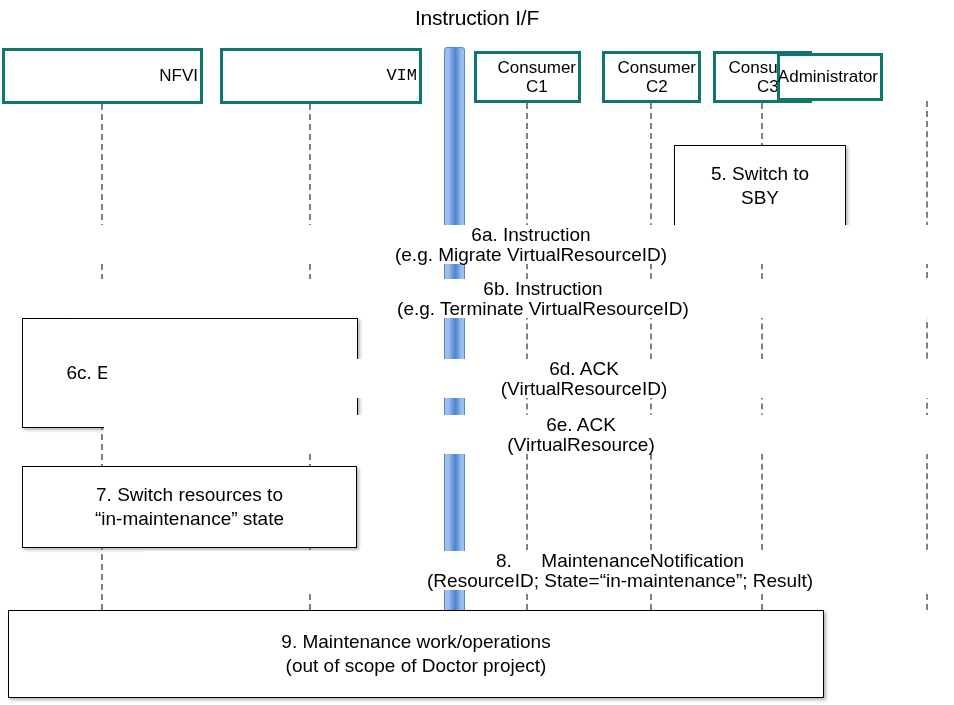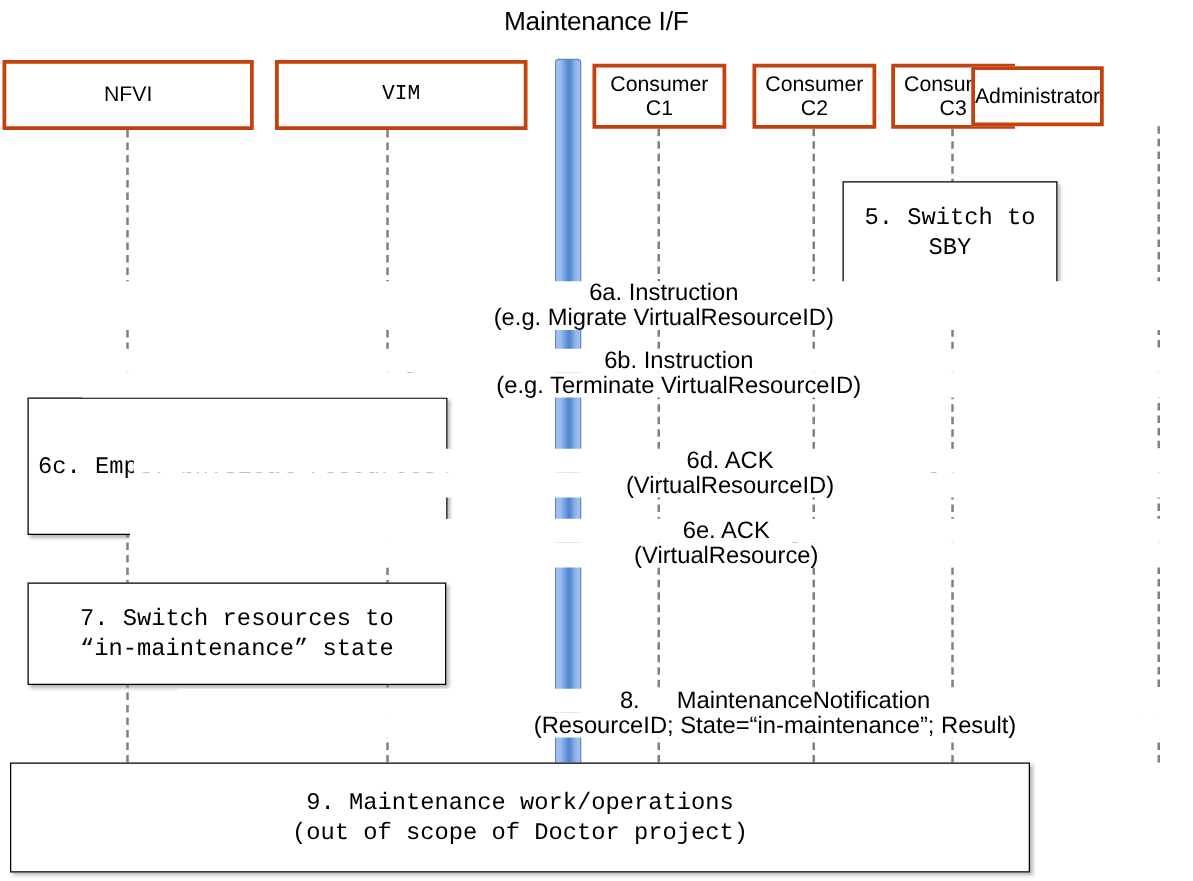--- a/index.html
+++ b/index.html
@@ -49,52 +49,52 @@
                 #9fc0ef 0%, #9dbdee 18%,
                 #5b8fd4 46%, #4e86cf 56%,
                 #93b7ea 82%, #a3c2f0 100%);
     z-index: 3;
   }
 
   
   .actor-box {
     position: absolute;
     box-sizing: border-box;
-    border: 3px solid #c2410c;
+    border: 3px solid #0f766e;
+    background: #ffffff;
+    display: flex;
+    align-items: center;
+    justify-content: flex-end;
+    text-align: center;
+    font-size: 17px;
+    line-height: 1.12;
+    color: #000000;
+    z-index: 4;
+    padding: 0 2px;
+  }
+  .actor-box .actor-label { white-space: pre-line; }
+
+  
+  .note-box {
+    position: absolute;
+    box-sizing: border-box;
+    border: 1px solid #000000;
     background: #ffffff;
     display: flex;
     align-items: center;
     justify-content: center;
     text-align: center;
-    font-size: 17px;
-    line-height: 1.12;
-    color: #000000;
-    z-index: 4;
-    padding: 0 2px;
-  }
-  .actor-box .actor-label { white-space: pre-line; }
-
-  
-  .note-box {
-    position: absolute;
-    box-sizing: border-box;
-    border: 1px solid #000000;
-    background: #ffffff;
-    display: flex;
-    align-items: center;
-    justify-content: center;
-    text-align: center;
     font-size: 19px;
     line-height: 1.28;
     color: #000000;
     z-index: 6;
     box-shadow: 2px 2px 3px rgba(120,120,120,0.55);
     padding: 0 4px;
   }
-  .note-box .note-label { white-space: pre-line; font-family: Liberation Mono, monospace; }
+  .note-box .note-label { white-space: pre-line; }
 
   
   .msg-line {
     position: absolute;
     height: 0;
     border-top: 4px solid #000000;
     z-index: 5;
   }
   .arrow-head {
     position: absolute;
@@ -132,21 +132,21 @@
     display: block;
     background: #ffffff;
     padding: 1px 5px 0 5px;
   }
 </style>
 </head>
 <body>
 
 <div id="canvas">
 
-  <div class="diagram-title">Maintenance I/F</div>
+  <div class="diagram-title">Instruction I/F</div>
 
   <div id="lifelines">
       <div class="lifeline" style="left: 101px; top: 104px; height: 506px;"></div>
       <div class="lifeline" style="left: 309px; top: 104px; height: 506px;"></div>
       <div class="lifeline" style="left: 526px; top: 103px; height: 507px;"></div>
       <div class="lifeline" style="left: 650px; top: 103px; height: 507px;"></div>
       <div class="lifeline" style="left: 761px; top: 103px; height: 507px;"></div>
       <div class="lifeline" style="left: 926px; top: 101px; height: 509px;"></div>
     </div>
 

